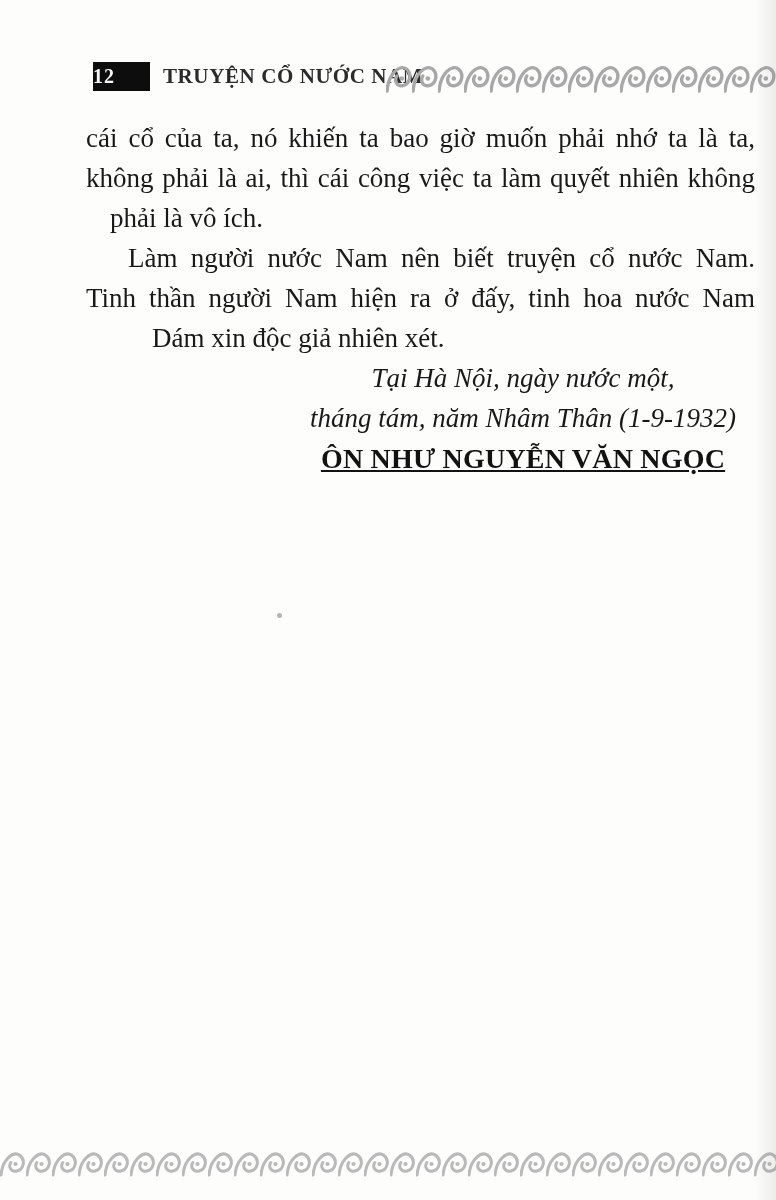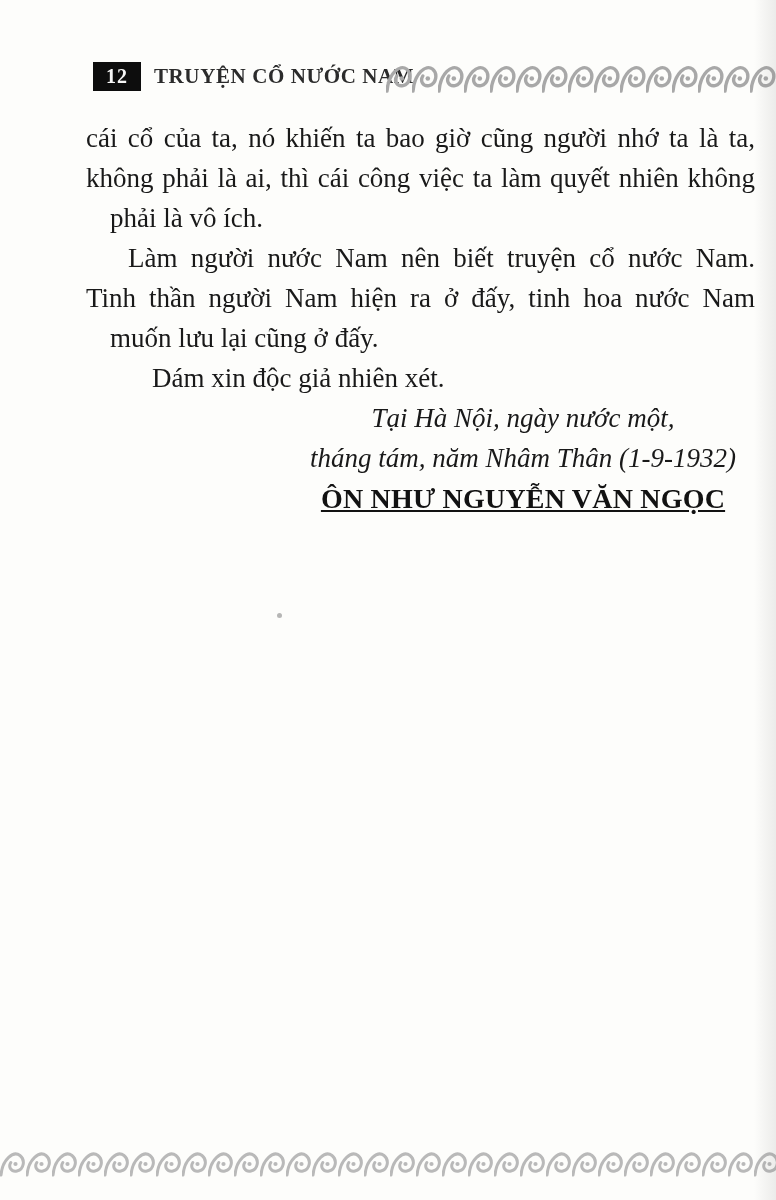--- a/index.html
+++ b/index.html
@@ -19,29 +19,29 @@
   
   .header {
     position: absolute;
     left: 93px;
     top: 62px;
     display: flex;
     align-items: center;
     gap: 13px;
   }
   .page-num-box {
-    width: 48px;
+    width: 57px;
     height: 29px;
     background: #0d0d0d;
     color: #f6f6f6;
     font-weight: bold;
     font-size: 20px;
     display: flex;
     align-items: center;
-    justify-content: center;
+    justify-content: flex-start;
     letter-spacing: 1px;
   }
   .header-title {
     font-size: 21px;
     font-weight: 600;
     letter-spacing: 0.6px;
     color: #2b2b2b;
     white-space: nowrap;
   }
   
@@ -132,27 +132,26 @@
         <g fill="none" stroke="currentColor" color="#a8a8a8">
           <path d="M1 34 C 2.5 16, 14 7, 20.5 12 C 26 16.5, 24.5 27, 17 28.6 C 11 29.8, 7.8 24, 10.8 19" stroke-width="3.4" stroke-linecap="round"></path>
           <circle cx="15.8" cy="21.5" r="2.3" fill="currentColor" stroke="none"></circle>
         </g>
       </pattern>
     </defs>
     <rect width="390" height="42" fill="url(#scrollTop)"></rect>
   </svg>
 
   <div class="content">
-    <div class="jline">cái cổ của ta, nó khiến ta bao giờ cũng người nhớ ta là ta,</div>
+    <div class="jline">cái cổ của ta, nó khiến ta bao giờ muốn phải nhớ ta là ta,</div>
     <div class="jline">không phải là ai, thì cái công việc ta làm quyết nhiên không</div>
     <div class="lline">phải là vô ích.</div>
 
     <div class="jline ind">Làm người nước Nam nên biết truyện cổ nước Nam.</div>
     <div class="jline">Tinh thần người Nam hiện ra ở đấy, tinh hoa nước Nam</div>
-    <div class="lline">muốn lưu lại cũng ở đấy.</div>
 
     <div class="lline ind">Dám xin độc giả nhiên xét.</div>
 
     <div class="signature">
       <div>Tại Hà Nội, ngày nước một,</div>
       <div>tháng tám, năm Nhâm Thân (1-9-1932)</div>
       <div class="sig-author">ÔN NHƯ NGUYỄN VĂN NGỌC</div>
     </div>
   </div>
 

